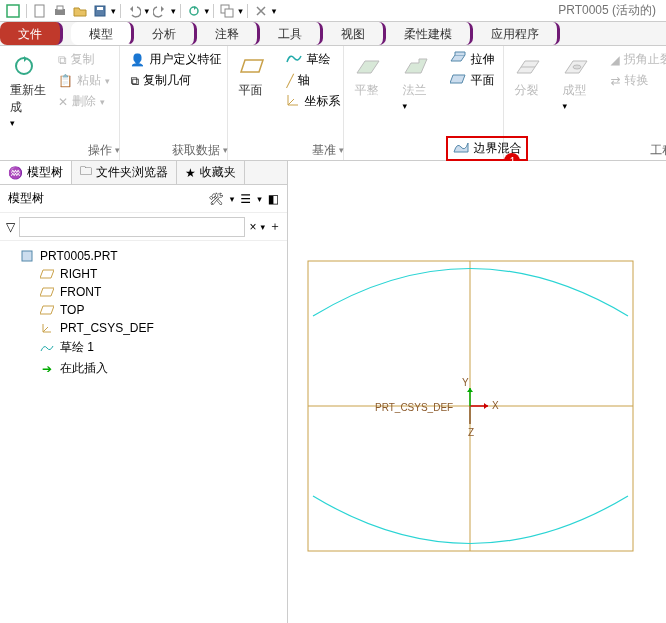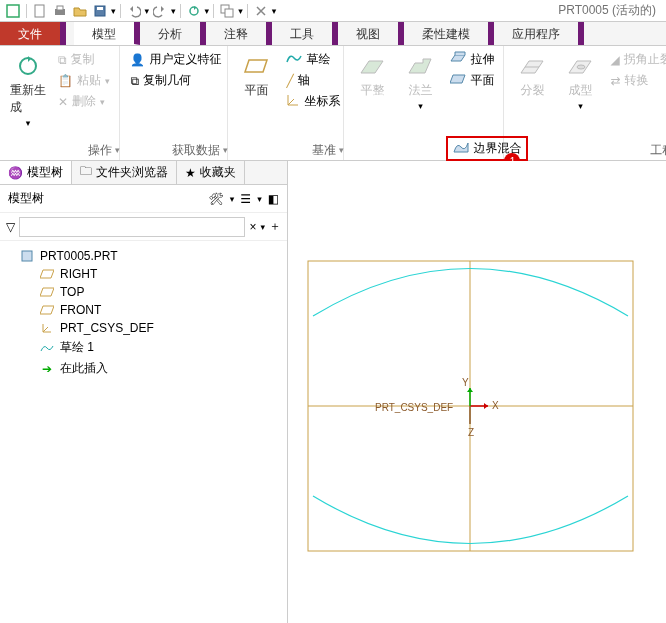--- a/index.html
+++ b/index.html
@@ -3,29 +3,29 @@
 <meta charset="utf-8">
 <style>
 * { margin:0; padding:0; box-sizing:border-box; font-family:"Microsoft YaHei",sans-serif; font-size:12px; }
 body { background:#fff; width:666px; height:623px; overflow:hidden; user-select:none; }
 .titlebar { height:22px; background:#fff; border-bottom:1px solid #ccc; display:flex; align-items:center; padding:0 4px; }
 .titlebar .qat { display:flex; gap:2px; align-items:center; }
 .titlebar .qicon { width:18px; height:18px; display:flex; align-items:center; justify-content:center; cursor:pointer; }
 .titlebar .sep { width:1px; height:14px; background:#ccc; margin:0 2px; }
 .titlebar .title { margin-left:auto; padding-right:6px; color:#737373; }
 .tabs { height:24px; display:flex; background:#f5f5f5; border-bottom:1px solid #ccc; }
-.tab { padding:0 18px; line-height:24px; color:#333; cursor:pointer; border-right:6px solid #701a75; }
+.tab { padding:0 18px; line-height:24px; color:#333; cursor:pointer; border-right:3px solid #701a75;border-radius:7px; }
 .tab.file { background:#c0392b; color:#fff; }
 .tab.active { background:#fff; border-bottom:1px solid #fff;margin-left:8px; }
 .ribbon { height:115px; background:#fff; border-bottom:1px solid #ccc; display:flex; }
 .rgroup { border-right:1px solid #e5e5e5; display:flex; flex-direction:column; }
 .rgroup .body { flex:1; display:flex; align-items:flex-start; padding:4px 6px; gap:4px; }
 .rgroup .foot { height:20px; text-align:center; color:#666; display:flex; align-items:center; justify-content:flex-end; gap:3px; }
 .rgroup .foot .dd { font-size:9px; color:#888; }
-.vbtn { display:flex; flex-direction:column; align-items:center; gap:2px; padding:2px 4px; cursor:pointer; min-width:44px; }
+.vbtn { display:flex; flex-direction:column; align-items:flex-start; gap:2px; padding:2px 4px; cursor:pointer; min-width:44px; }
 .vbtn .ic { width:28px; height:28px; display:flex; align-items:center; justify-content:center; }
 .vbtn .lb { color:#333; }
 .vbtn.disabled .lb, .vbtn.disabled .ic { color:#bbb; }
 .hbtn { display:flex; align-items:center; gap:4px; padding:1px 4px; cursor:pointer; white-space:nowrap; }
 .hbtn.disabled { color:#bbb; }
 .vstk { display:flex; flex-direction:column; gap:2px; }
 .highlight-box { border:2px solid #d00; position:relative; padding:1px;margin-top:44px; }
 .highlight-badge { position:absolute; right:6px; bottom:-10px; width:16px; height:16px; background:#d00; color:#fff; border-radius:50%; display:flex; align-items:center; justify-content:center; font-size:10px; }
 .content { display:flex; height:462px; }
 .sidebar { width:288px; border-right:1px solid #ccc; display:flex; flex-direction:column; }
@@ -359,29 +359,29 @@
             </svg>
           </span>
           <span>RIGHT</span>
         </div>
       <div class="node child">
           <span class="nic">
             <svg width="14" height="10">
               <path d="M2 1L13 1L10 9L-1 9Z" transform="translate(1,0)" fill="none" stroke="#c9a14a"></path>
             </svg>
           </span>
-          <span>TOP</span>
+          <span>FRONT</span>
         </div>
       <div class="node child">
           <span class="nic">
             <svg width="14" height="10">
               <path d="M2 1L13 1L10 9L-1 9Z" transform="translate(1,0)" fill="none" stroke="#c9a14a"></path>
             </svg>
           </span>
-          <span>FRONT</span>
+          <span>TOP</span>
         </div>
       <div class="node child">
           <span class="nic">
             <svg width="12" height="12">
               <path d="M2 10L2 2M2 10L10 10M2 10L7 5" stroke="#c9a14a" fill="none"></path>
             </svg>
           </span>
           <span>PRT_CSYS_DEF</span>
         </div>
       <div class="node child">

